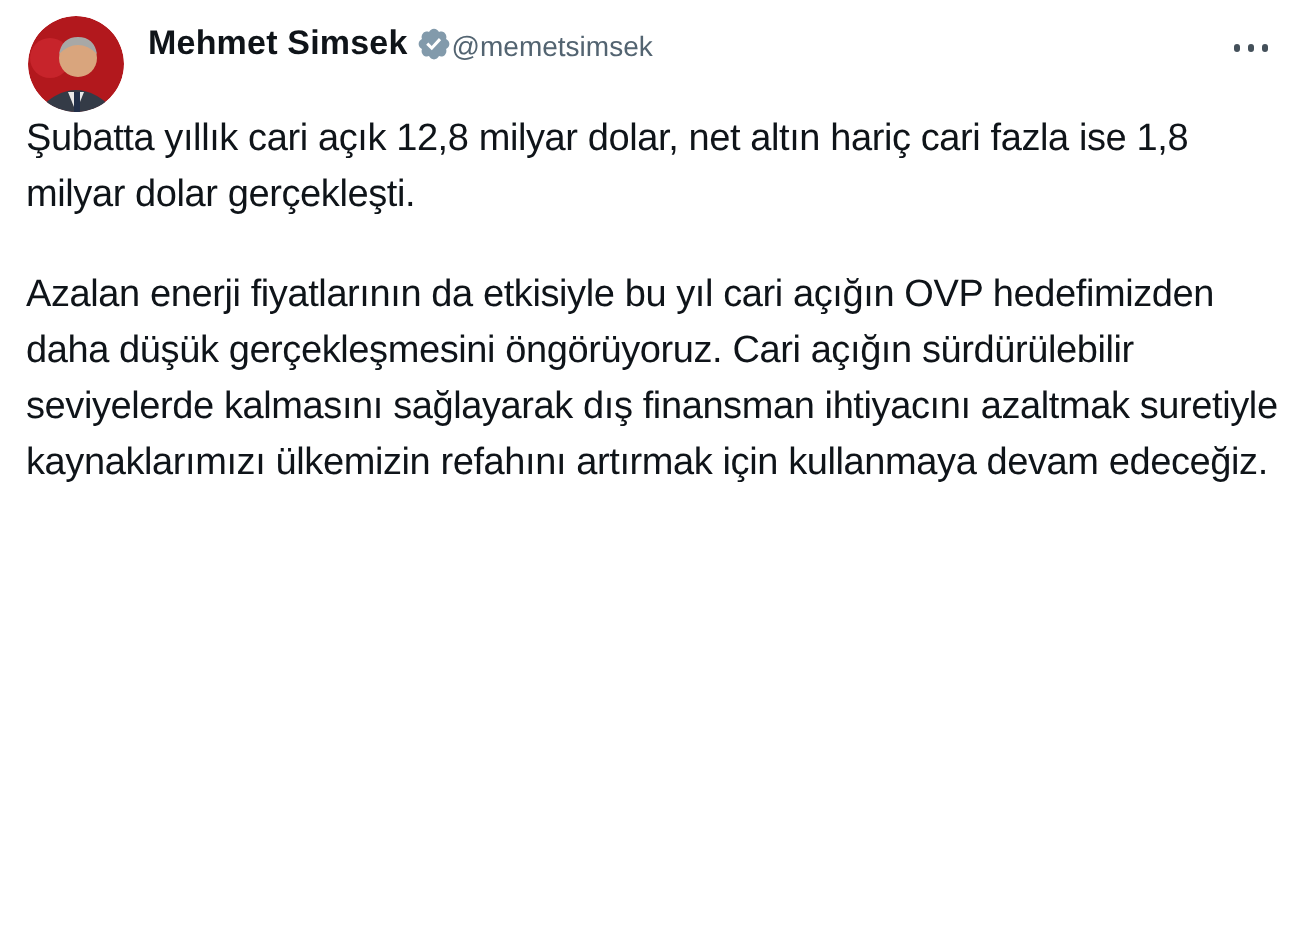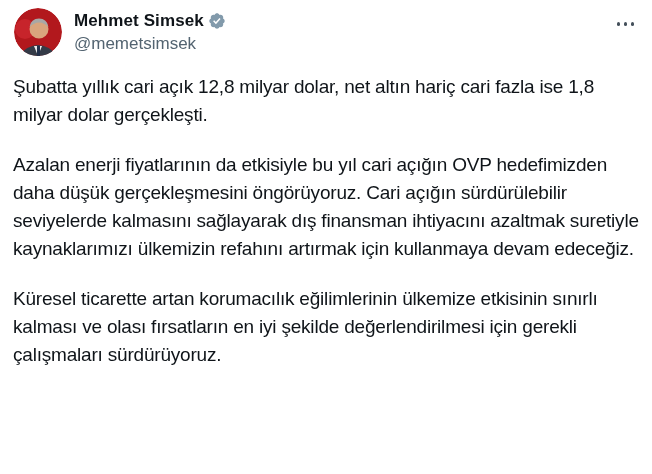--- a/index.html
+++ b/index.html
@@ -27,42 +27,42 @@
     border-radius: 50%;
     overflow: hidden;
     flex: 0 0 auto;
     cursor: pointer;
   }
   .avatar svg { display: block; }
   .user-info {
     margin-left: 12px;
     padding-top: 3px;
     display: flex;
-    flex-direction: column;
+    flex-direction: row;
   }
   .name-row {
     display: flex;
     align-items: center;
     gap: 4px;
   }
   .display-name {
     font-size: 17px;
     font-weight: 700;
     color: #0f1419;
     letter-spacing: 0.1px;
     cursor: pointer;
     line-height: 20px;
   }
   .verified-badge {
     width: 18px;
     height: 18px;
     display: inline-flex;
   }
   .handle {
-    font-size: 17px;
+    font-size: 14px;
     color: #536471;
     margin-top: 3px;
     line-height: 19px;
     cursor: pointer;
   }
   .more-button {
     margin-left: auto;
     margin-top: 8px;
     display: flex;
     gap: 3.5px;
@@ -72,21 +72,20 @@
     background: transparent;
   }
   .more-button .dot {
     width: 3.5px;
     height: 3.5px;
     border-radius: 50%;
     background: #44505a;
   }
   .tweet-body {
     padding: 0 13px;
-    margin-top: 17px;
     font-size: 19px;
     line-height: 28px;
     letter-spacing: -0.2px;
     color: #0f1419;
   }
   .tweet-body p {
     margin: 0 0 22px 0;
   }
   .tweet-body p:last-child {
     margin-bottom: 0;
@@ -127,16 +126,15 @@
       <span class="dot"></span>
       <span class="dot"></span>
       <span class="dot"></span>
     </button>
 
   </div>
 
   <div class="tweet-body">
     <p>Şubatta yıllık cari açık 12,8 milyar dolar, net altın hariç cari fazla ise 1,8 milyar dolar gerçekleşti.</p>
     <p>Azalan enerji fiyatlarının da etkisiyle bu yıl cari açığın OVP hedefimizden daha düşük gerçekleşmesini öngörüyoruz. Cari açığın sürdürülebilir seviyelerde kalmasını sağlayarak dış finansman ihtiyacını azaltmak suretiyle kaynaklarımızı ülkemizin refahını artırmak için kullanmaya devam edeceğiz.</p>
-    <p>Küresel ticarette artan korumacılık eğilimlerinin ülkemize etkisinin sınırlı kalması ve olası fırsatların en iyi şekilde değerlendirilmesi için gerekli çalışmaları sürdürüyoruz.</p>
   </div>
 
 </div>
 
 </body></html>

